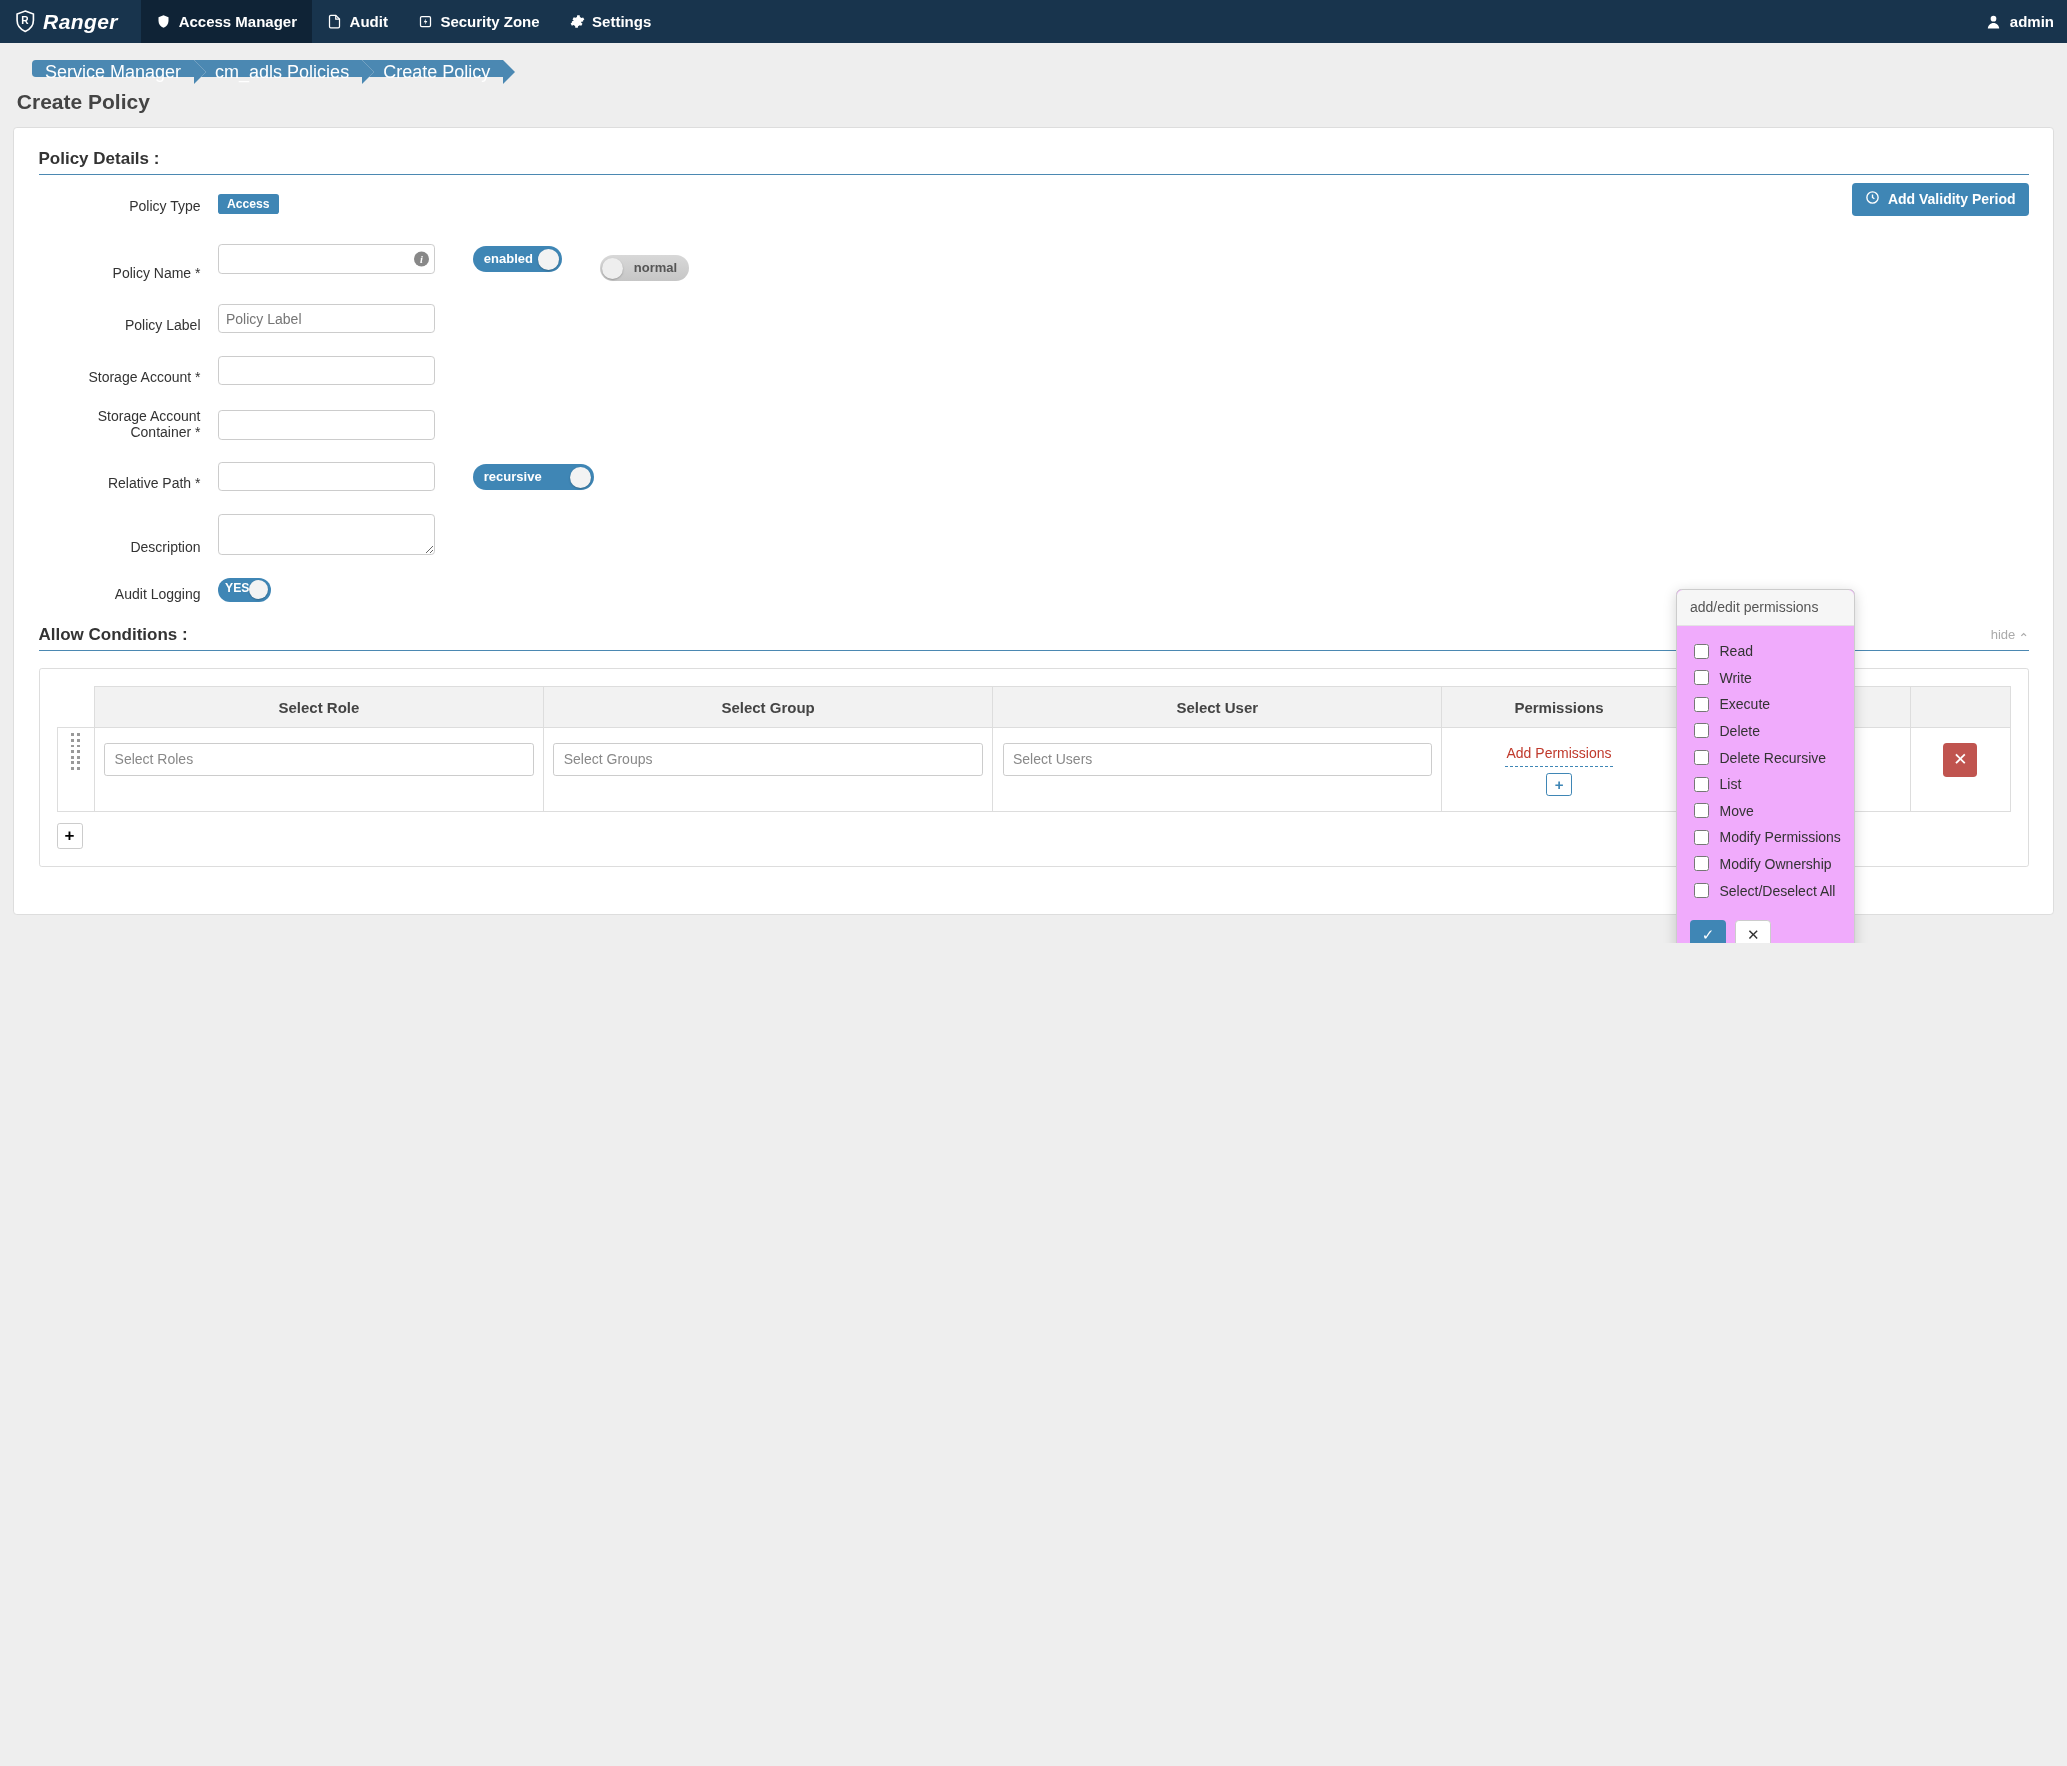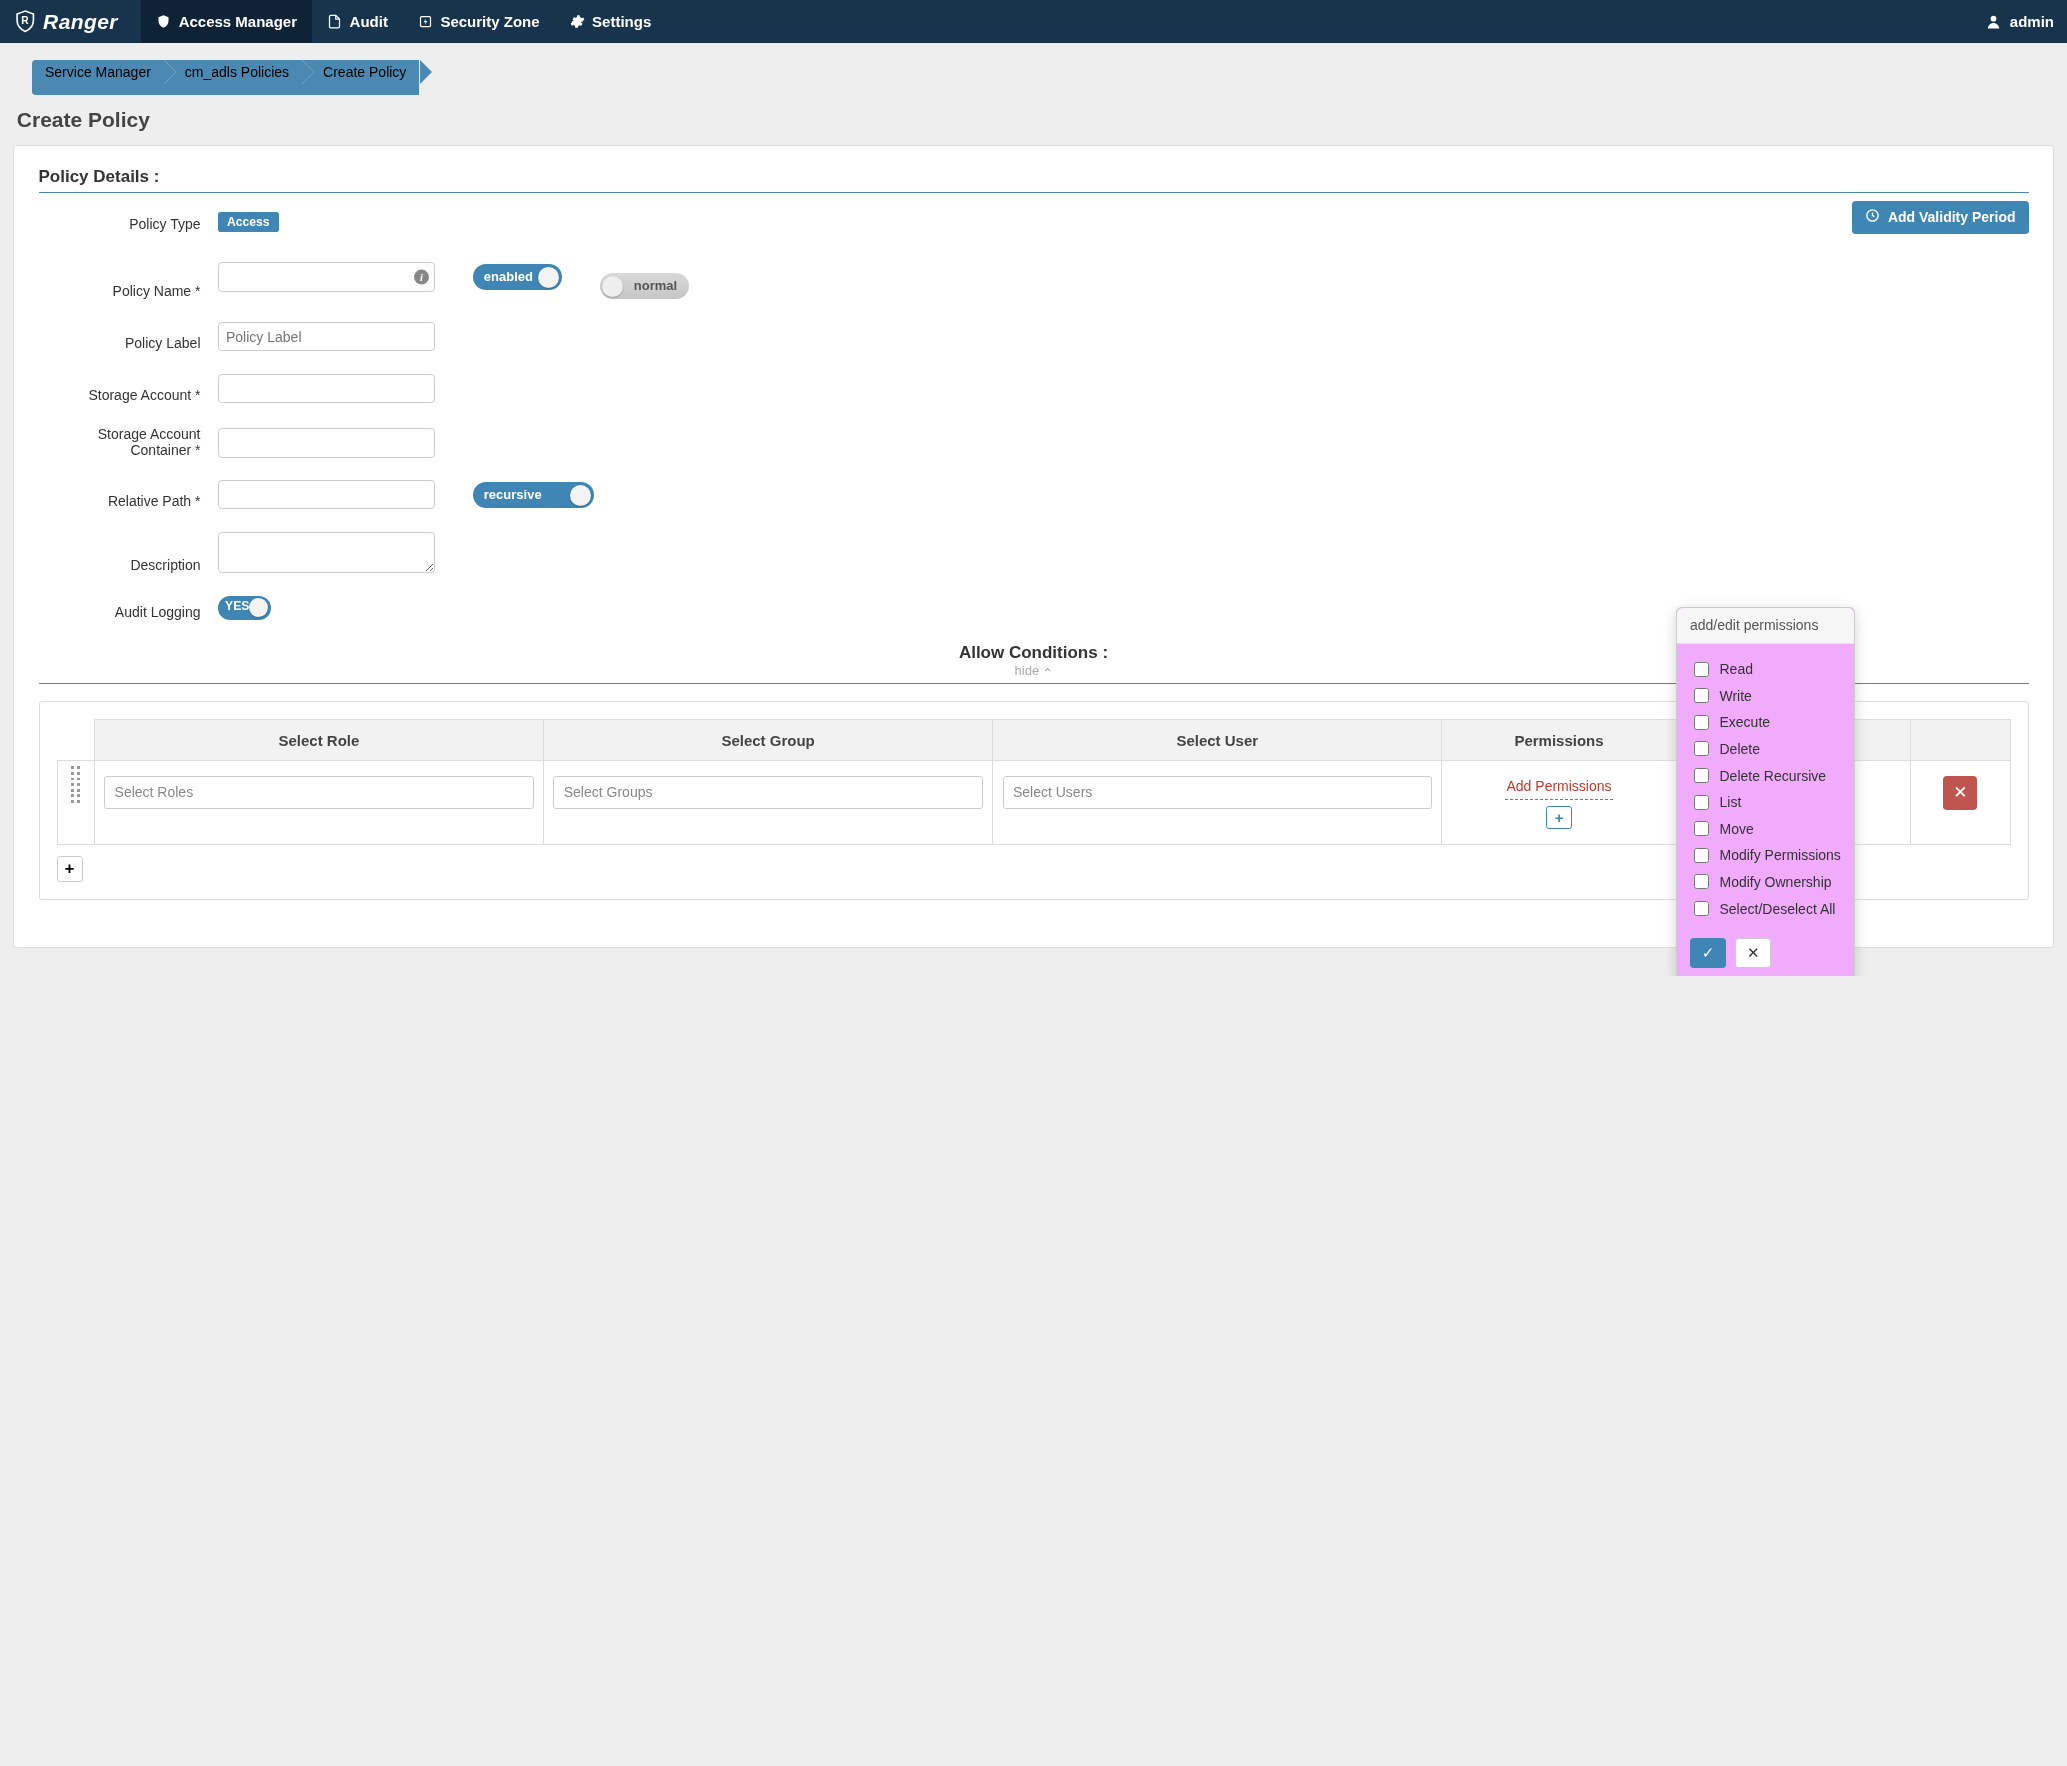--- a/index.html
+++ b/index.html
@@ -55,25 +55,25 @@
   .user .ni-icon { margin-right: 7.5px; display:flex; }
 
   
   .page { padding: 11.3px 13px 28px 13px; }
 
   
   .breadcrumbs { display:flex; margin: 5.6px 0 13px 19px; }
   .crumb {
     position: relative;
     background: #4b88b2;
-    color:#000000;
-    height: 35px;
+    color:#ffffff;
+    height: 17px;
     line-height:24.5px;
     padding: 0 13px 0 21px;
-    font-size: 14px;
+    font-size: 18px;
     cursor:pointer;
   }
   .crumb:first-child { padding-left:13px; border-radius:3.8px 0 0 3.8px; }
   .crumb::after {
     content:"";
     position:absolute;
     right:-12.2px; top:0;
     border-top:12.2px solid transparent;
     border-bottom:12.2px solid transparent;
     border-left:12.2px solid #4b88b2;
@@ -192,21 +192,21 @@
   .toggle.big { width:121px; }
 
   .toggle.sm { width:53px; height:24.5px; }
   .toggle.sm .knob { width:19px;height:19px;top:2.8px; }
   .toggle.sm.on .tlabel { left:7.5px; top:3.8px; font-size:12.2px;}
 
   
   .section-bar {
     display:flex; justify-content:space-between; align-items:center;
     border-bottom:1.9px solid #4b88b2;
-    padding-bottom:5.6px; margin:17px 0;flex-direction:column;
+    padding-bottom:5.6px; margin:17px 0;
   }
   .section-bar .title { font-weight:700; font-size:17px; }
   .hide-link { color:#aaa; font-size:13px; display:flex; align-items:center; gap:3.8px; cursor:pointer; }
 
   .cond-wrapper { border:0.9px solid #ddd; padding:17px; border-radius:2.8px; }
 
   table.cond {
     width:100%; border-collapse:collapse; table-layout:fixed;
   }
   table.cond th {

